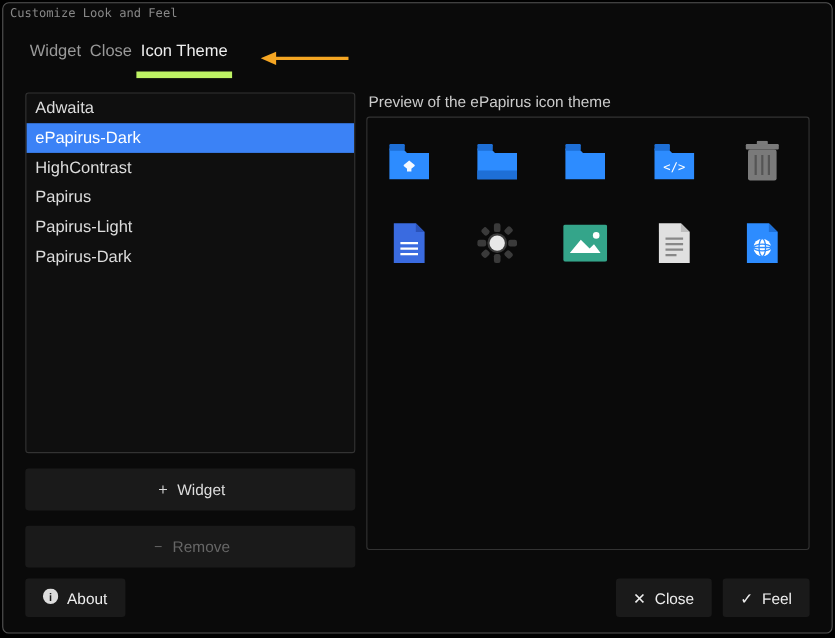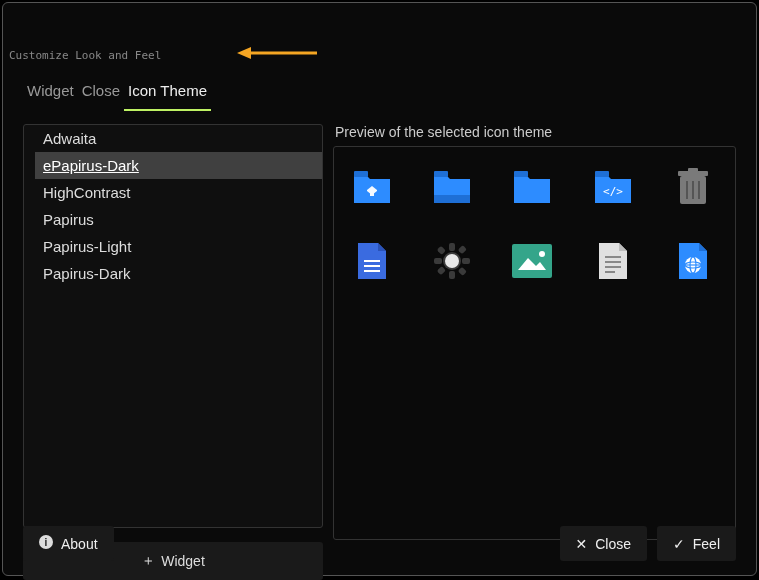--- a/index.html
+++ b/index.html
@@ -17,39 +17,38 @@
     border-radius: 6px;
     margin: 2px;
     height: 574px;
     position: relative;
   }
   .titlebar {
     font-family: monospace;
     font-size: 11px;
     color: #888;
     padding: 2px 6px;
-    margin-top: 44px;
   }
   .content {
     padding: 10px 20px 15px 20px;
   }
   .tabs {
     display: flex;
     border-bottom: 1px solid transparent;
     margin-bottom: 12px;
   }
   .tab {
     color: #999;
     font-size: 15px;
     padding: 8px 4px 10px 4px;
     cursor: pointer;
   }
   .tab.active {
     color: #eee;
-    border-bottom: 2px solid #bef264;
+    border-bottom: 6px solid #bef264;
   }
   .arrow {
     position: absolute;
     left: 234px;
     top: 40px;
     width: 80px;
     height: 20px;
     pointer-events: none;
   }
   .main-area {
@@ -58,34 +57,32 @@
   }
   .left-col {
     width: 300px;
     display: flex;
     flex-direction: column;
   }
   .list {
     background: #0f0f0f;
     border: 1px solid #333;
     border-radius: 3px;
-    height: 404px;
+    height: 328px;
     overflow: auto;
-    padding-left: 11px;
   }
   .list-item {
     padding: 5px 8px;
     font-size: 15px;
     color: #ddd;
     cursor: pointer;
   }
   .list-item.selected {
-    background: #404040;
+    background: #3b82f6;
     color: #fff;
-    text-decoration: underline;
   }
   .btn {
     background: #1a1a1a;
     border: none;
     color: #ddd;
     font-size: 14px;
     padding: 10px;
     margin-top: 14px;
     border-radius: 3px;
     cursor: pointer;
@@ -170,21 +167,21 @@
           <span>＋</span>
           <span>Widget</span>
         </button>
         <button class="btn disabled">
           <span>－</span>
           <span>Remove</span>
         </button>
       </div>
 
       <div class="right-col">
-        <div class="preview-label">Preview of the selected icon theme</div>
+        <div class="preview-label">Preview of the ePapirus icon theme</div>
         <div class="preview-box">
           <div class="icon-grid">
             <div class="picn">
               <svg width="40" height="36" viewBox="0 0 40 36">
                   <path d="M2 6h12l4 4h20v24H2z" fill="#2d8cff"></path>
                   <rect x="2" y="2" width="14" height="6" rx="1" fill="#1e6fd6"></rect>
                   <path d="M20 26l-5-4v-1l5-4 5 4v1l-5 4z M18 24h4v3h-4z" fill="#fff" opacity="0.95"></path>
                 </svg>
             </div>
             <div class="picn">

